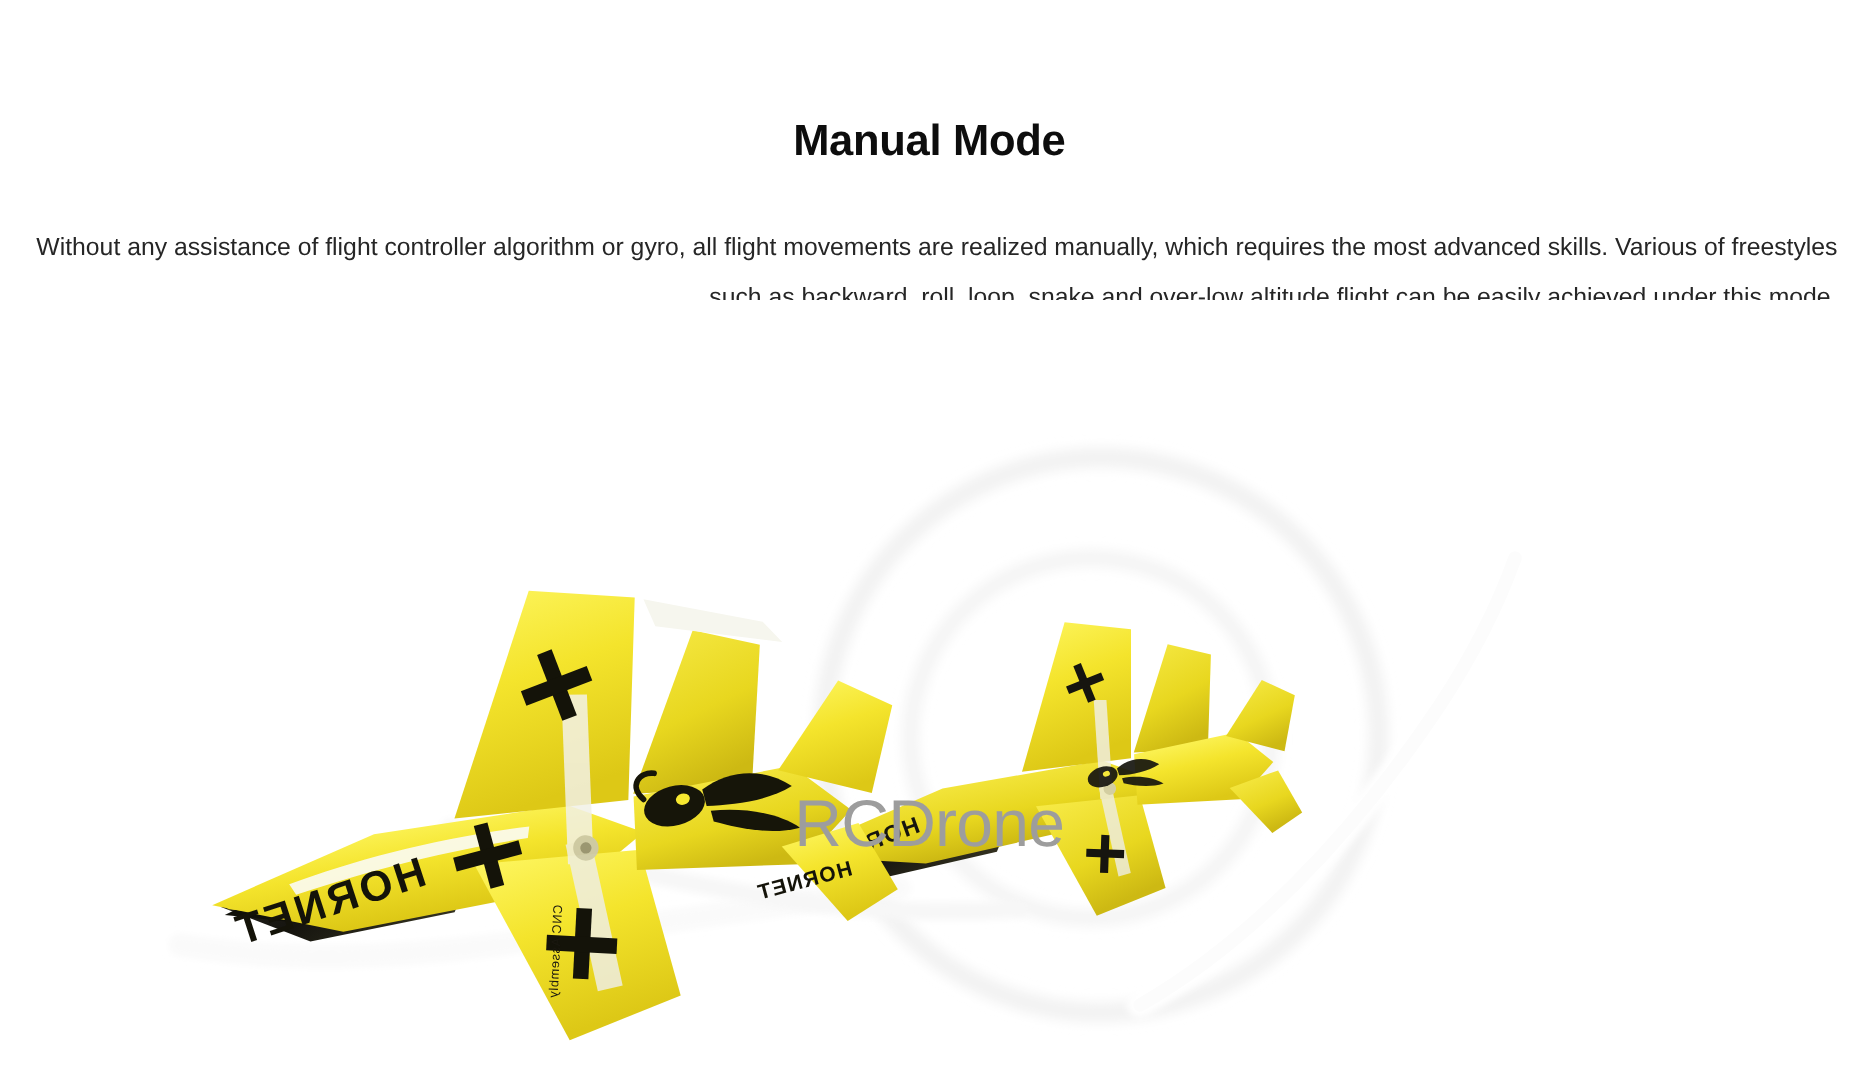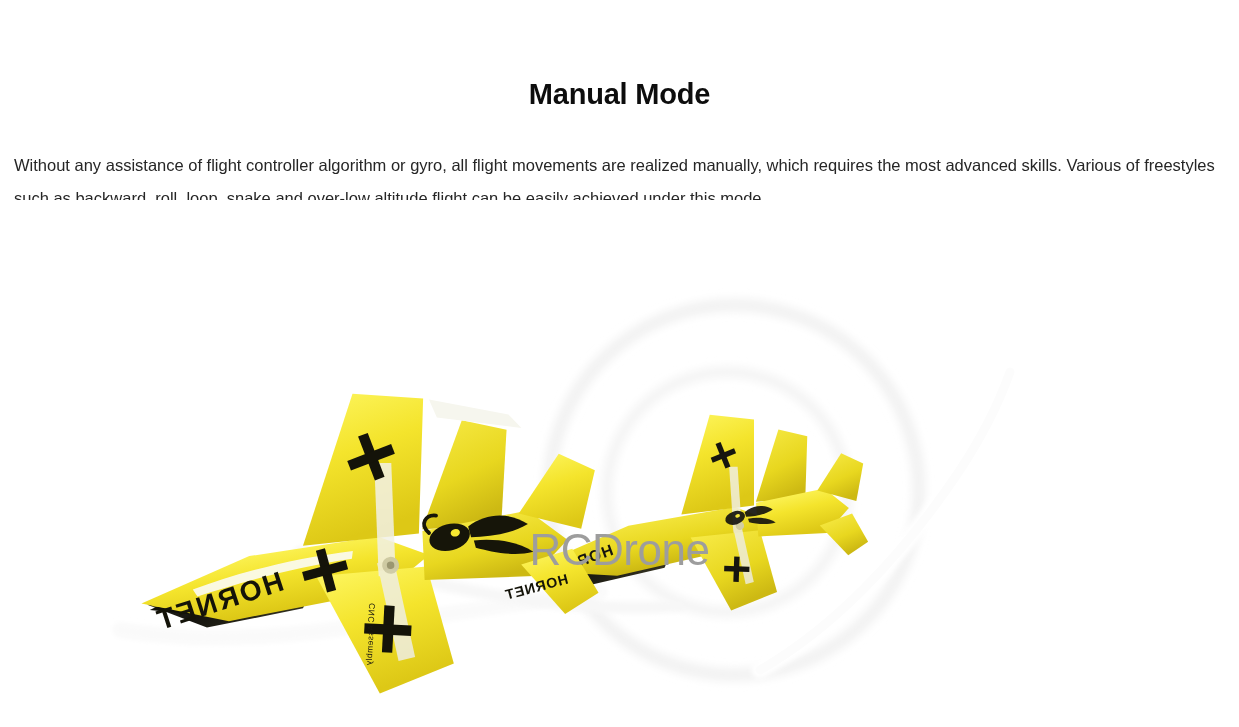--- a/index.html
+++ b/index.html
@@ -28,21 +28,21 @@
     letter-spacing: -0.2px;
     color: #0d0d0d;
     line-height: 38px;
   }
 
   #description {
     position: absolute;
     top: 132px;
     left: 14px;
     width: 1211px;
-    text-align: left;
+    text-align: right;
     font-size: 16.5px;
     line-height: 33px;
     color: #262626;
     font-weight: 400;
   }
 
   
   #photo-stage {
     position: absolute;
     left: 0;

